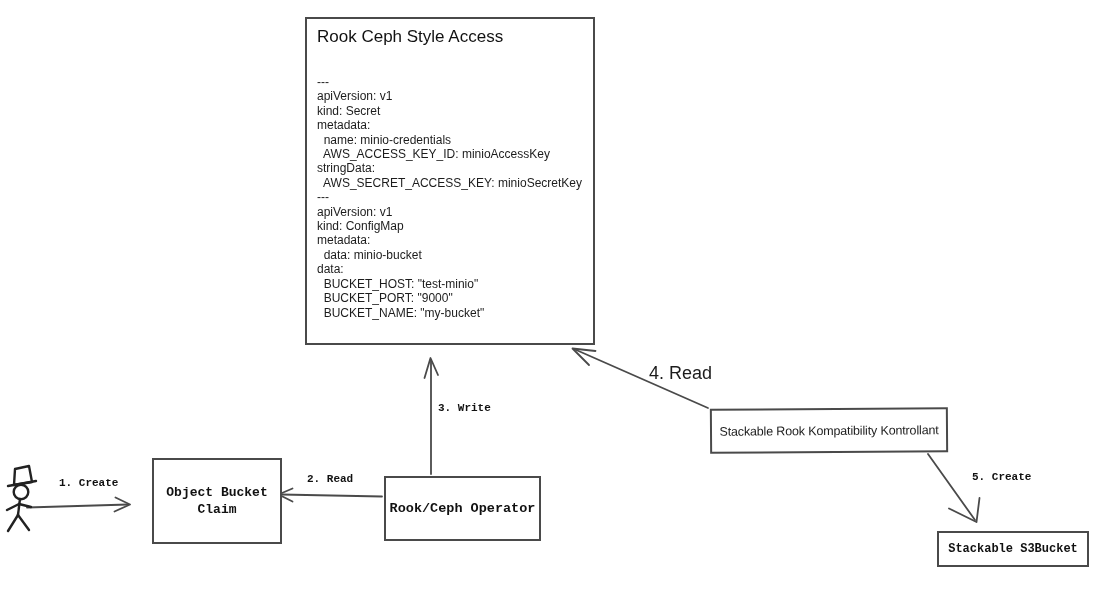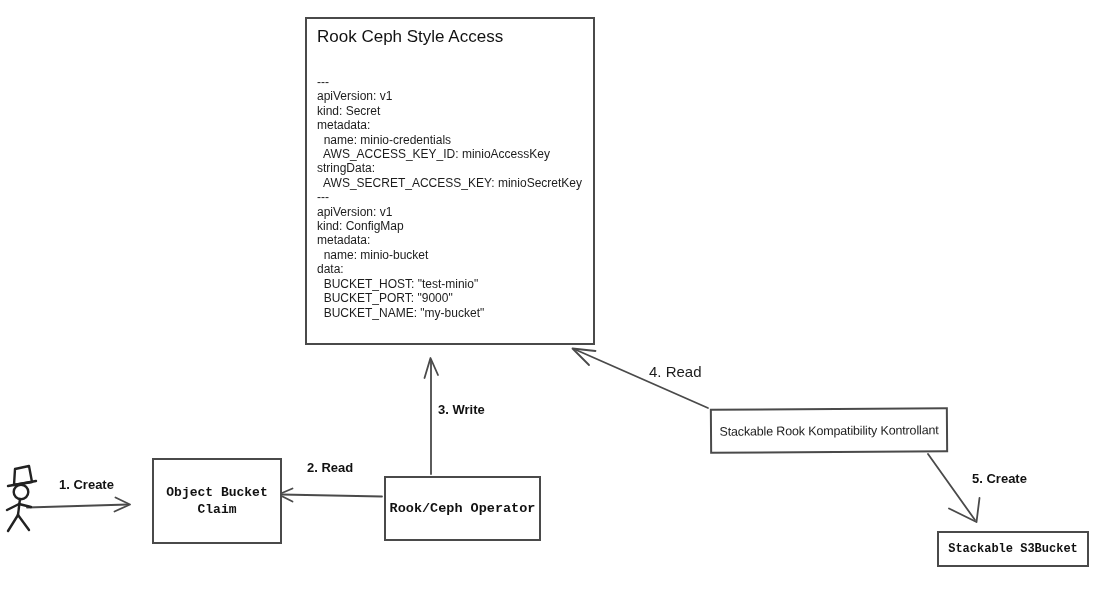--- a/index.html
+++ b/index.html
@@ -56,29 +56,29 @@
     margin-top: 27px;
     font-size: 12px;
     line-height: 14.4px;
     color: #1c1c1c;
   }
   .yaml div {
     white-space: pre;
   }
   .edge-label {
     position: absolute;
-    font-family: Liberation Sans, sans-serif;
-    font-size: 13px;
+    font-family: Liberation Mono, monospace;
+    font-size: 11px;
     font-weight: 600;
     color: #111;
     white-space: nowrap;
   }
   .edge-label.sans {
     font-family: "Liberation Sans", sans-serif;
-    font-size: 15px;
+    font-size: 18px;
     font-weight: 400;
     color: #1c1c1c;
   }
   #node-obc {
     left: 141px; top: 458px; width: 130px; height: 86px;
     font-size: 13px; line-height: 17px;
     padding: 0 10px;
     margin-left: 11px;
   }
   #node-operator {
@@ -157,35 +157,35 @@
         <div>kind: Secret</div>
         <div>metadata:</div>
         <div>  name: minio-credentials</div>
         <div>  AWS_ACCESS_KEY_ID: minioAccessKey</div>
         <div>stringData:</div>
         <div>  AWS_SECRET_ACCESS_KEY: minioSecretKey</div>
         <div>---</div>
         <div>apiVersion: v1</div>
         <div>kind: ConfigMap</div>
         <div>metadata:</div>
-        <div>  name: minio-bucket</div>
+        <div>  data: minio-bucket</div>
         <div>data:</div>
         <div>  BUCKET_HOST: "test-minio"</div>
         <div>  BUCKET_PORT: "9000"</div>
         <div>  BUCKET_NAME: "my-bucket"</div>
       </div>
   </div>
 
   <div id="node-obc" class="node mono-label">Object Bucket Claim</div>
 
   <div id="node-operator" class="node mono-label">Rook/Ceph Operator</div>
 
   <div id="node-kontrollant" class="node">Stackable Rook Kompatibility Kontrollant</div>
 
   <div id="node-s3" class="node mono-label">Stackable S3Bucket</div>
 
   <div class="edge-label" style="left:59px; top:477px;">1. Create</div>
-  <div class="edge-label" style="left:307px; top:460px;">2. Read</div>
+  <div class="edge-label" style="left:307px; top:473px;">2. Read</div>
   <div class="edge-label" style="left:438px; top:402px;">3. Write</div>
   <div class="edge-label sans" style="left:649px; top:363px;">4. Read</div>
   <div class="edge-label" style="left:972px; top:471px;">5. Create</div>
 
 </div>
 
 </body></html>

